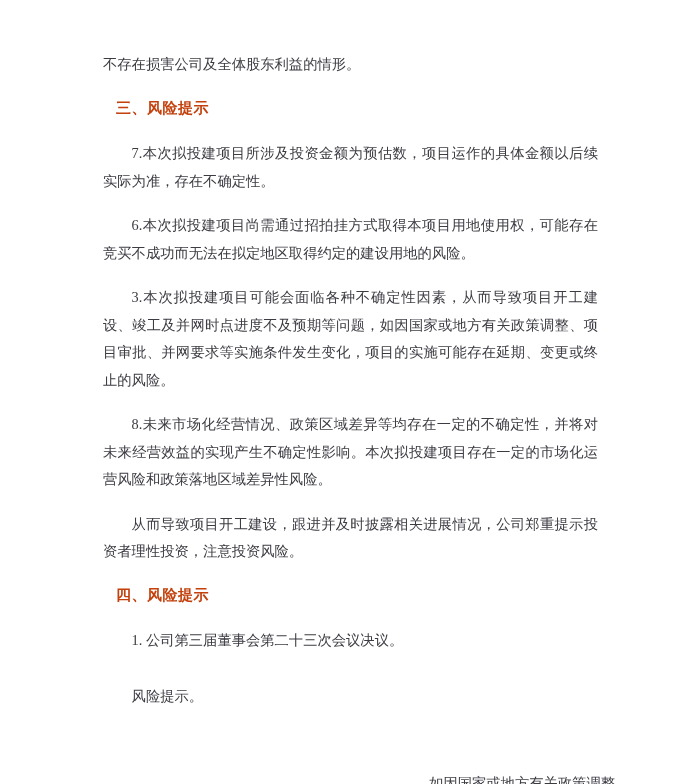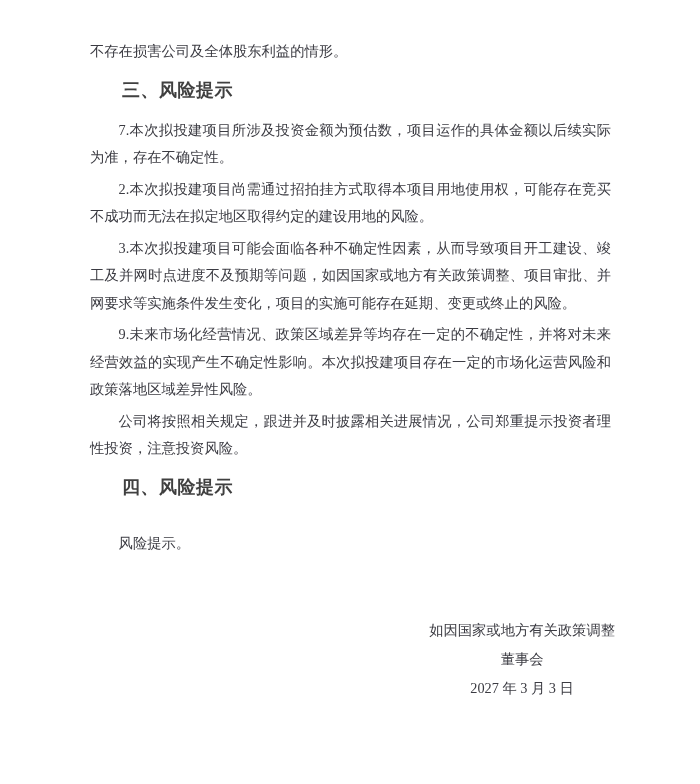--- a/index.html
+++ b/index.html
@@ -15,35 +15,35 @@
     background: #ffffff;
     box-sizing: border-box;
     padding: 34px 85px 0 86px;
     font-family: "Liberation Serif", "DejaVu Serif", serif;
     font-size: 14.3px;
     line-height: 27.5px;
     color: #3b3b42;
     overflow: hidden;
   }
   p.body {
-    margin: 4px;
+    margin: 17px;
     text-align: justify;
     text-justify: inter-character;
     text-indent: 2em;
   }
   p.noindent {
     text-indent: 0;
   }
   .heading {
     margin: 11.5px 0 12px 0;
-    font-family: Liberation Serif, serif;
+    font-family: Liberation Mono, monospace;
     font-weight: 700;
-    font-size: 18px;
+    font-size: 15px;
     letter-spacing: 0.5px;
-    color: #404040;
+    color: #c2410c;
     text-indent: 2em;
     line-height: 27.5px;
   }
   p.closing {
     margin-top: 28px;
   }
   .signature {
     margin-top: 59px;
     margin-left: auto;
     width: max-content;
@@ -59,30 +59,31 @@
 <body>
 
 <div class="page">
 
   <p class="body noindent">不存在损害公司及全体股东利益的情形。</p>
 
   <div class="heading">三、风险提示</div>
 
   <p class="body">7.本次拟投建项目所涉及投资金额为预估数，项目运作的具体金额以后续实际为准，存在不确定性。</p>
 
-  <p class="body">2.本次拟投建项目尚需通过招拍挂方式取得本项目用地使用权，可能存在竞买不成功而无法在拟定地区取得约定的建设用地的风险。</p>
+  <p class="body">6.本次拟投建项目尚需通过招拍挂方式取得本项目用地使用权，可能存在竞买不成功而无法在拟定地区取得约定的建设用地的风险。</p>
 
   <p class="body">3.本次拟投建项目可能会面临各种不确定性因素，从而导致项目开工建设、竣工及并网时点进度不及预期等问题，如因国家或地方有关政策调整、项目审批、并网要求等实施条件发生变化，项目的实施可能存在延期、变更或终止的风险。</p>
 
-  <p class="body">9.未来市场化经营情况、政策区域差异等均存在一定的不确定性，并将对未来经营效益的实现产生不确定性影响。本次拟投建项目存在一定的市场化运营风险和政策落地区域差异性风险。</p>
+  <p class="body">8.未来市场化经营情况、政策区域差异等均存在一定的不确定性，并将对未来经营效益的实现产生不确定性影响。本次拟投建项目存在一定的市场化运营风险和政策落地区域差异性风险。</p>
 
-  <p class="body">公司将按照相关规定，跟进并及时披露相关进展情况，公司郑重提示投资者理性投资，注意投资风险。</p>
+  <p class="body">从而导致项目开工建设，跟进并及时披露相关进展情况，公司郑重提示投资者理性投资，注意投资风险。</p>
 
   <div class="heading">四、风险提示</div>
 
+  <p class="body">1. 公司第三届董事会第二十三次会议决议。</p>
 
   <p class="body closing">风险提示。</p>
 
   <div class="signature">
     <div>如因国家或地方有关政策调整</div>
     <div>董事会</div>
     <div>2027 年 3 月 3 日</div>
   </div>
 
 </div>

